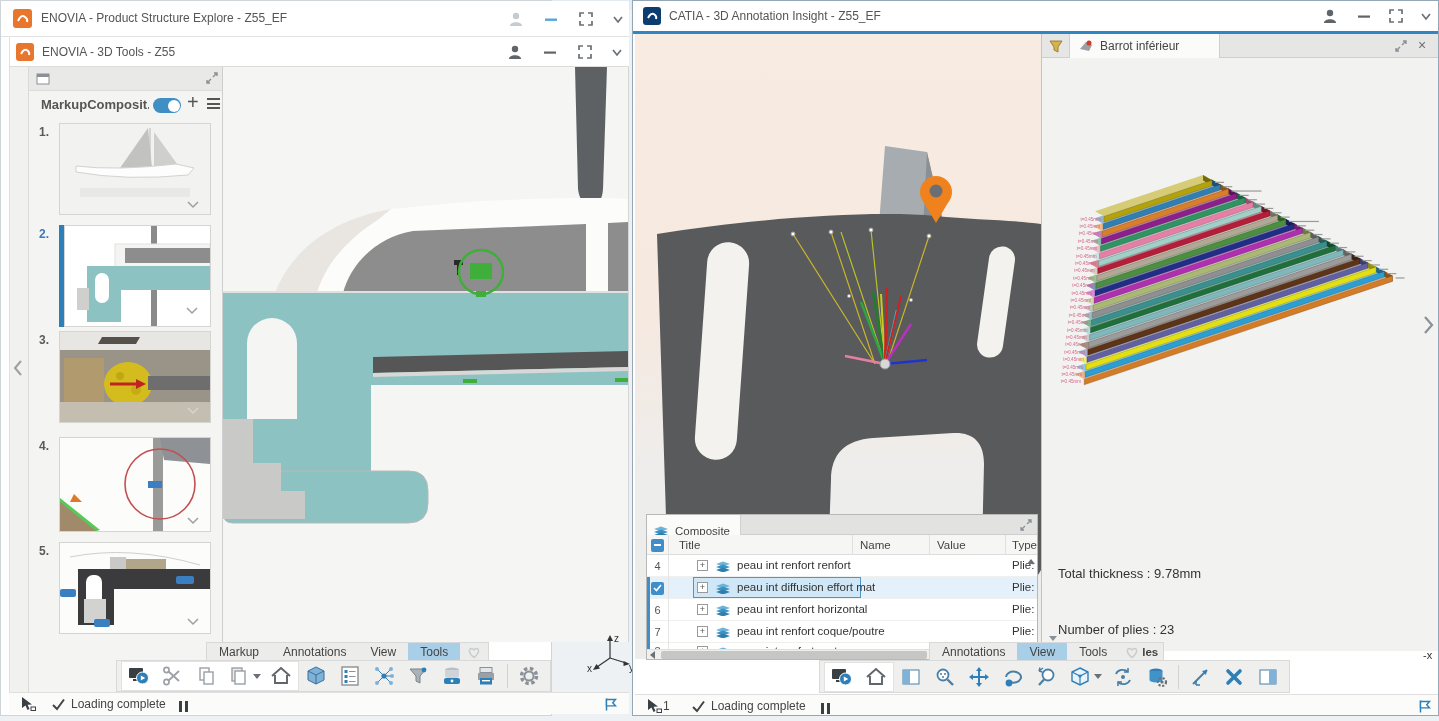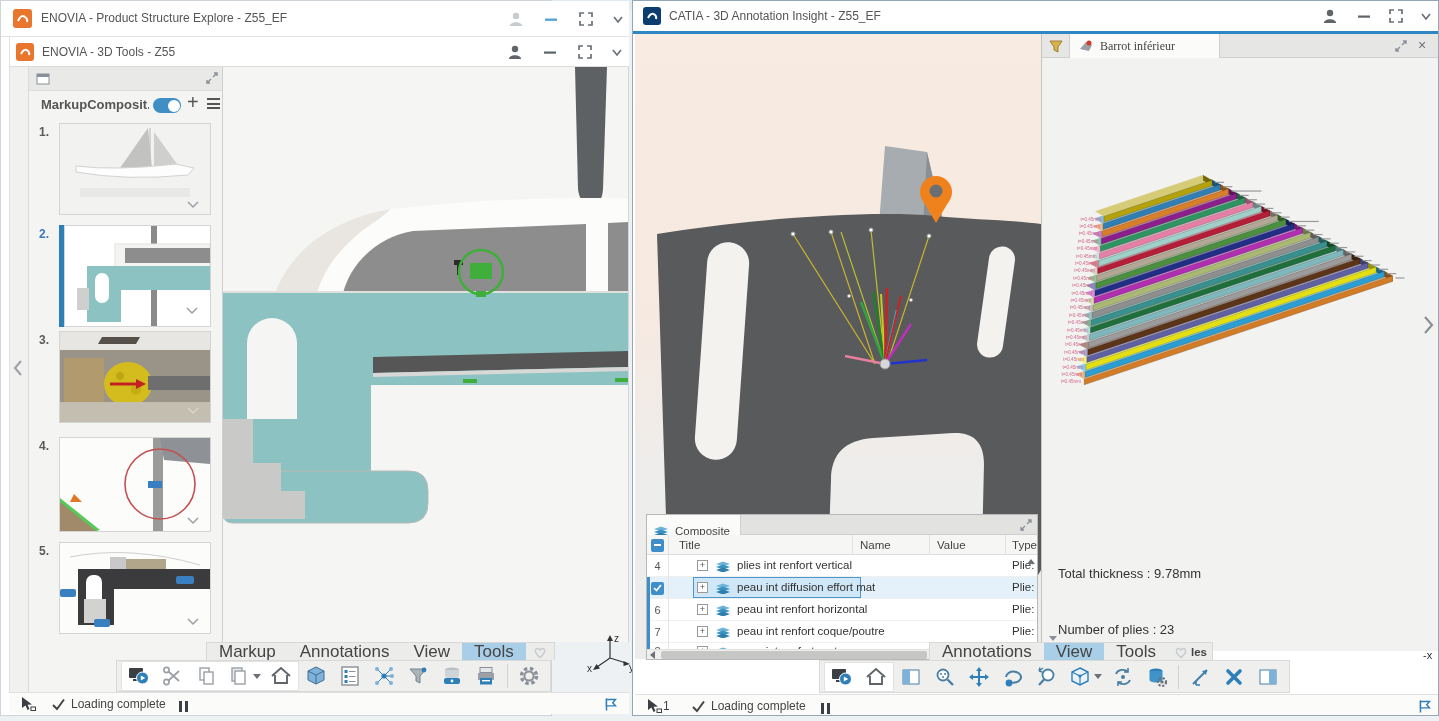--- a/index.html
+++ b/index.html
@@ -2,21 +2,21 @@
 <html><head>
 <meta charset="utf-8">
 <style>
   html,body{margin:0;padding:0;background:#dfe6ee;font-family:"Liberation Sans",sans-serif;}
   *{box-sizing:border-box;}
   .screen{position:relative;width:1439px;height:721px;background:#eef1f4;overflow:hidden;}
   .ab{position:absolute;}
   .ttl{font-size:12px;color:#555;white-space:nowrap;}
   .ic{display:flex;align-items:center;justify-content:center;}
   .tb{width:34px;height:28px;display:flex;align-items:center;justify-content:center;}
-  .tab{height:18px;display:flex;align-items:center;padding:0 12px;font-size:17px;color:#444;white-space:nowrap;}
+  .tab{height:18px;display:flex;align-items:center;padding:0 12px;font-size:12px;color:#444;white-space:nowrap;}
   .tab.sel{background:#a9cfe8;}
   .thumbbox{position:absolute;background:#fdfdfd;border:1px solid #d4d4d2;overflow:hidden;}
   .num{position:absolute;font-size:12px;font-weight:bold;color:#5a5a5a;}
   .pausebars i{display:inline-block;width:3px;height:11px;background:#3a3f44;margin-right:3px;}
   .stat{font-size:12px;color:#444;white-space:nowrap;}
   .row{position:absolute;left:0;width:390px;height:22px;font-size:11.5px;color:#333;}
   .cellnum{position:absolute;left:0;top:0;width:22px;height:22px;display:flex;align-items:center;justify-content:center;font-size:11px;color:#555;border-right:1px solid #e4e4e3;}
   .stripe{position:absolute;left:0;top:0;width:3px;height:22px;background:#3f8dc9;}
   .plus{position:absolute;width:11px;height:11px;border:1px solid #9a9a9a;background:#fff;font-size:9px;line-height:9px;text-align:center;color:#555;top:5px;}
   .hdrcell{position:absolute;top:0;height:20px;display:flex;align-items:center;font-size:11.5px;color:#444;}
@@ -417,21 +417,21 @@
         <div class="ab ic" style="left:0;top:0;width:28px;height:24px;border-right:1px solid #cfcfcf;">
           <svg width="16" height="15">
               <path d="M2 2 H14 L10 8 V13 L6 11 V8 Z" fill="#d9b24a" stroke="#8a6f1f" stroke-width="0.8"></path>
             </svg>
         </div>
         <div class="ab" style="left:28px;top:0;width:150px;height:24px;background:#fbfbfa;border-right:1px solid #cfcfcf;display:flex;align-items:center;padding-left:8px;gap:6px;">
           <svg width="16" height="14">
               <path d="M2 10 L8 3 L14 6 L11 12 Z" fill="#9aa0a5"></path>
               <circle cx="11" cy="4" r="2.5" fill="#d03a2a"></circle>
             </svg>
-          <span style="font-size:12px;color:#444;font-family:Liberation Serif, serif;">Barrot inférieur</span>
+          <span style="font-size:12px;color:#444;">Barrot inférieur</span>
         </div>
         <svg class="ab" style="left:352px;top:5px" width="14" height="14">
             <path d="M8 6 L12 2 M9 2 H12 V5 M6 8 L2 12 M2 9 V12 H5" stroke="#8a9097" stroke-width="1.4" fill="none"></path>
           </svg>
         <span class="ab" style="left:376px;top:3px;font-size:14px;color:#6a7076;">×</span>
       </div>
       <svg id="plysvg" class="ab" style="left:4px;top:38px" width="386" height="505" viewBox="0 0 386 505">
           <polygon points="38.2,307.2 346.48959999999994,203.78640000000001 337.48959999999994,198.58640000000003 29.200000000000003,302" fill="rgb(231,183,137)"></polygon>
           <polygon points="346.48959999999994,209.3864 346.48959999999994,203.78640000000001 337.48959999999994,198.58640000000003 337.48959999999994,204.18640000000002" fill="rgb(137,81,26)"></polygon>
           <polygon points="38.2,312.8 346.48959999999994,209.3864 346.48959999999994,203.78640000000001 38.2,307.2" fill="#d37c28" stroke="rgb(106,62,20)" stroke-width="0.3"></polygon>
@@ -587,21 +587,21 @@
       </div>
 
       <div class="row" style="top:40px;border-bottom:1px solid #f0f0ef;">
         <div class="cellnum">4</div>
         <div class="plus" style="left:50px">+</div>
         <svg class="ab" style="left:68px;top:5px" width="16" height="12">
             <path d="M1 4 L8 1.5 L15 4 L8 6.5 Z" fill="#6fb3d9"></path>
             <path d="M1 7 L8 4.5 L15 7 L8 9.5 Z" fill="#3b93c4"></path>
             <path d="M1 10 L8 7.5 L15 10 L8 12.5 Z" fill="#2e7fae"></path>
           </svg>
-        <span class="ab" style="left:90px;top:4px">plies int renfort vertical</span>
+        <span class="ab" style="left:90px;top:4px">peau int renfort renfort</span>
         <span class="ab" style="left:365px;top:4px">Plie:</span>
         <div class="ab tri-up" style="left:380px;top:4px"></div>
       </div>
 
       <div class="row" style="top:62px;background:#e4f1fa;border-bottom:1px solid #f0f0ef;">
         <div class="stripe"></div>
         <div class="cellnum">
           <div style="width:13px;height:13px;background:#3f8dc9;border-radius:2px;display:flex;align-items:center;justify-content:center;">
               <svg width="9" height="8">
                 <path d="M1 4 L3.5 6.5 L8 1" stroke="#fff" stroke-width="1.6" fill="none"></path>

